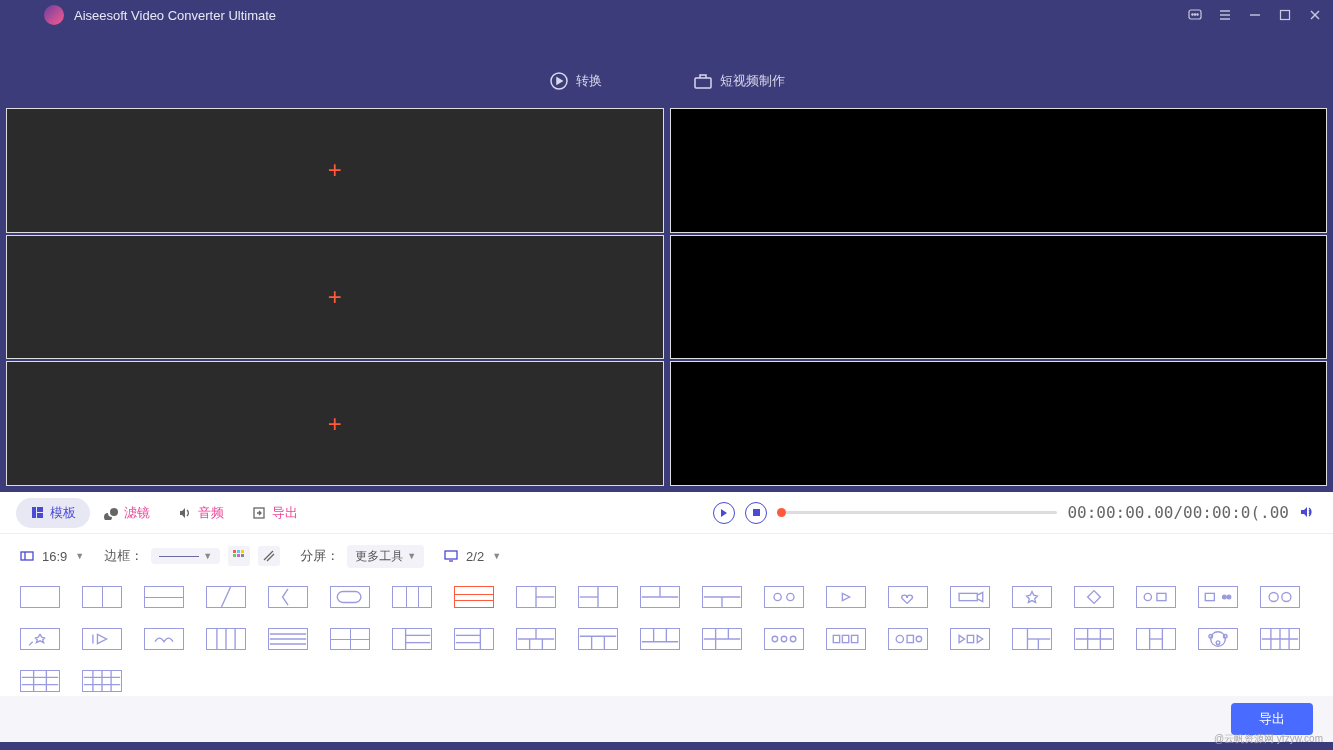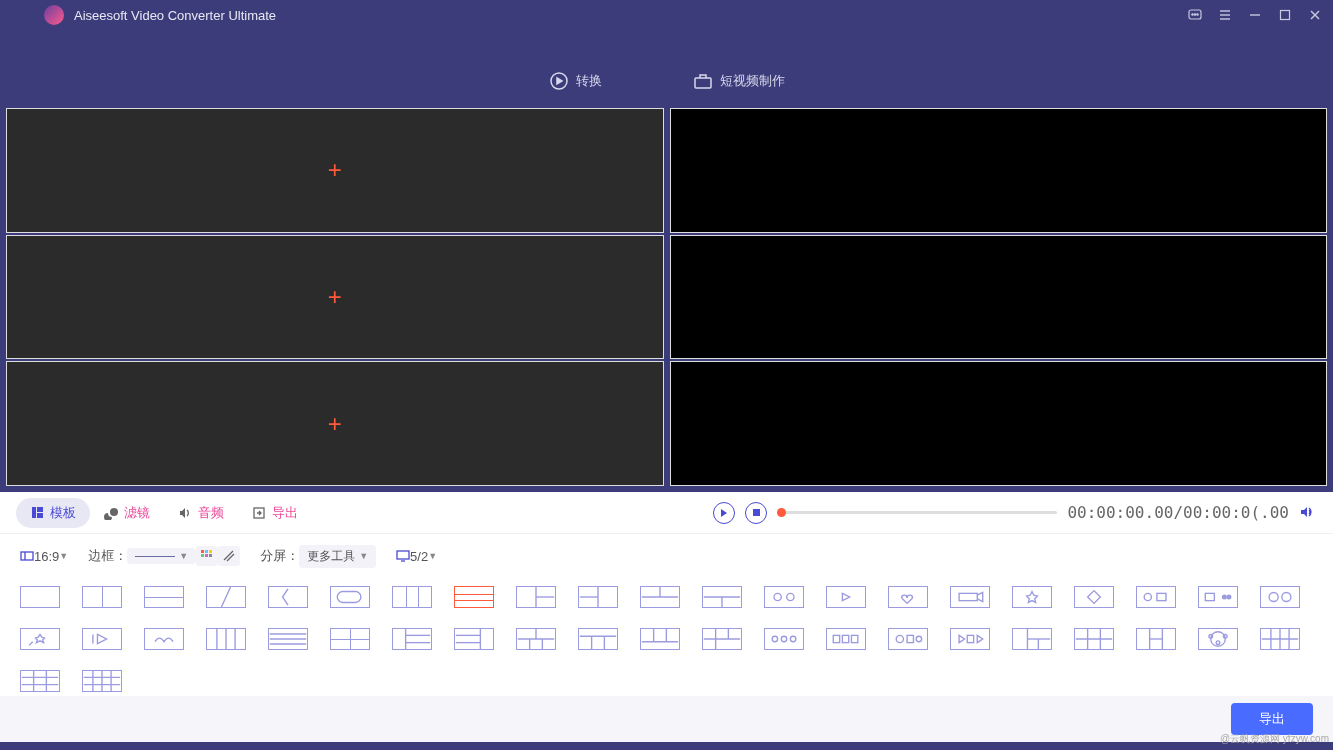--- a/index.html
+++ b/index.html
@@ -27,34 +27,34 @@
 .panel-tab-icon { width: 14px; height: 14px; display: inline-flex; align-items: center; justify-content: center; }
 
 .playback-bar { margin-left: auto; display: flex; align-items: center; gap: 10px; }
 .play-btn, .stop-btn { width: 22px; height: 22px; border: 1.5px solid #4a4ad4; border-radius: 50%; display: flex; align-items: center; justify-content: center; cursor: pointer; color: #4a4ad4; font-size: 9px; }
 .slider { flex: 1; width: 280px; height: 3px; background: #ddd; position: relative; border-radius: 2px; }
 .slider-dot { position: absolute; left: 0; top: -3px; width: 9px; height: 9px; background: #ff5a3c; border-radius: 50%; }
 .timecode { font-size: 16px; color: #666; font-family: monospace; }
 .volume-icon { width: 18px; height: 18px; color: #4a4ad4; cursor: pointer; }
 
 .options-row { height: 44px; display: flex; align-items: center; padding: 0 20px; gap: 20px; font-size: 13px; color: #555; }
-.option-group { display: flex; align-items: center; gap: 0; }
+.option-group { display: flex; align-items: center; gap: 8px; }
 .dropdown { display: flex; align-items: center; gap: 4px; padding: 3px 8px; background: #f2f2f8; border-radius: 4px; cursor: pointer; font-size: 12px; }
 .chev { font-size: 9px; color: #888; }
 .mini-btn { width: 22px; height: 20px; background: #f2f2f8; border-radius: 3px; cursor: pointer; display: inline-flex; align-items: center; justify-content: center; }
 .border-line { width: 40px; height: 1px; background: #6b6b9e; }
 
 .templates-grid { flex: 1; padding: 8px 20px; display: flex; flex-wrap: wrap; gap: 20px 22px; align-content: flex-start; overflow: auto; }
 .template-item { width: 40px; height: 22px; border: 1.5px solid #9b9be0; cursor: pointer; position: relative; }
 .template-item.selected { border-color: #ff5a3c; }
 
 .export-bar { height: 46px; background: #f6f6fa; display: flex; align-items: center; justify-content: flex-end; padding: 0 20px; }
 .export-btn { background: #4a6bff; color: #fff; border: none; padding: 7px 28px; font-size: 13px; border-radius: 4px; cursor: pointer; }
 
-.watermark { position: absolute; right: 4px; bottom: 4px; font-size: 10px; color: #aaa; }
+.watermark { position: absolute; right: 10px; bottom: 4px; font-size: 10px; color: #aaa; }
 
 
 .tpl-h1::before { content:""; position:absolute; left:0; right:0; top:50%; height:1px; background:#9b9be0; }
 .tpl-v1::before { content:""; position:absolute; top:0; bottom:0; left:50%; width:1px; background:#9b9be0; }
 .tpl-v2::before { content:""; position:absolute; top:0; bottom:0; left:33%; width:1px; background:#9b9be0; }
 .tpl-v2::after { content:""; position:absolute; top:0; bottom:0; left:66%; width:1px; background:#9b9be0; }
 .tpl-h2::before { content:""; position:absolute; left:0; right:0; top:33%; height:1px; background:#9b9be0; }
 .tpl-h2::after { content:""; position:absolute; left:0; right:0; top:66%; height:1px; background:#9b9be0; }
 .tpl-h2.selected::before, .tpl-h2.selected::after { background:#ff5a3c; }
 .tpl-g4 { }
@@ -242,21 +242,21 @@
       <div class="dropdown">
         <span>更多工具</span>
         <span class="chev">▼</span>
       </div>
     </div>
     <div class="option-group">
       <svg width="14" height="14" viewBox="0 0 14 14" fill="none" stroke="#4a4ad4" stroke-width="1.3">
           <rect x="1" y="2" width="12" height="8"></rect>
           <line x1="5" y1="12" x2="9" y2="12"></line>
         </svg>
-      <span>5/2</span>
+      <span>2/2</span>
       <span class="chev">▼</span>
     </div>
   </div>
 
   <div class="templates-grid">
     <div class="template-item"></div>
     <div class="template-item tpl-v1"></div>
     <div class="template-item tpl-h1"></div>
     <div class="template-item"><svg width="100%" height="100%" viewBox="0 0 40 22" fill="none" stroke="#9b9be0" stroke-width="1.5">
           <line x1="25" y1="0" x2="15" y2="22"></line>

